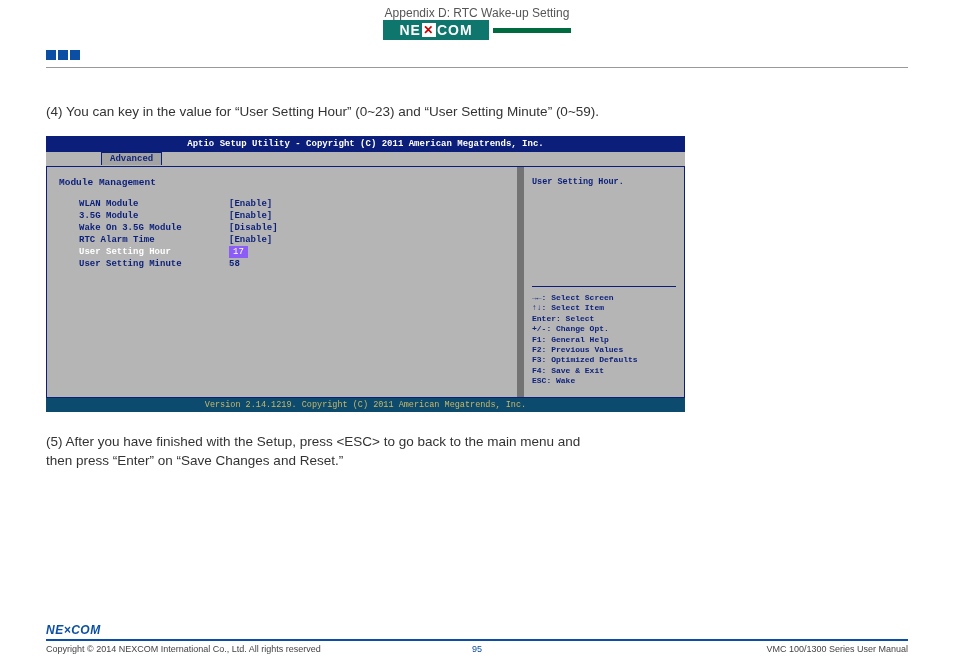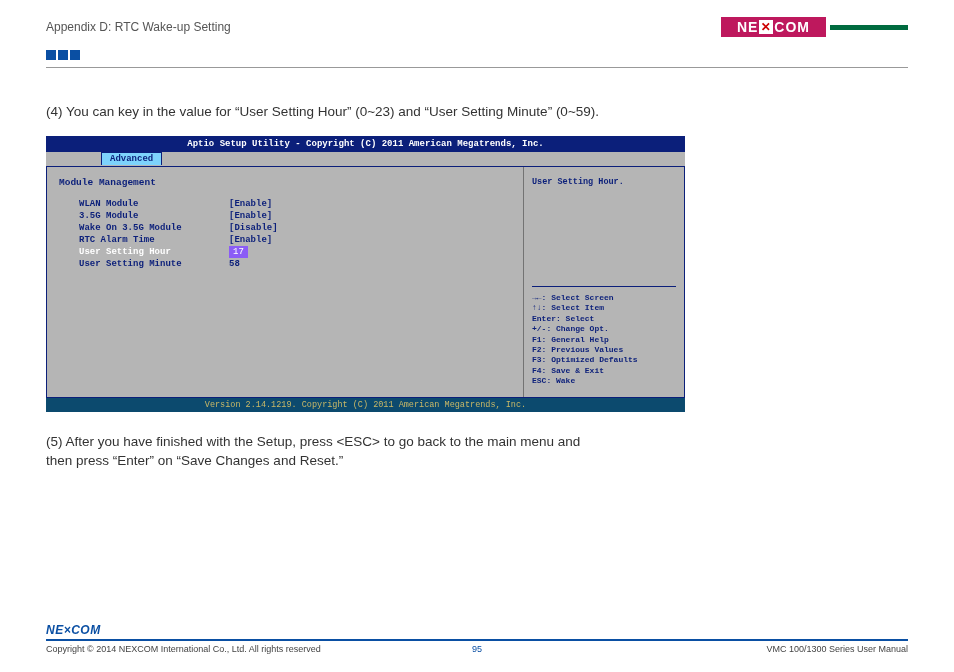--- a/index.html
+++ b/index.html
@@ -10,43 +10,44 @@
     font-family: Arial, Helvetica, sans-serif;
     color: #333;
     position: relative;
     font-size: 13px;
   }
   .page {
     padding: 14px 46px 0 46px;
   }
   .header-row {
     display: flex;
-    justify-content: space-between;
+    justify-content: flex-end;
     align-items: center;
     height: 26px;
+    flex-direction: column;
   }
   .header-title {
     font-size: 12px;
     color: #555;
   }
   .logo-box {
     display: inline-flex;
     align-items: center;
     height: 22px;
   }
   .logo-bar {
     background: #006b3f;
     height: 5px;
     width: 78px;
     margin-left: 4px;
     display:inline-block;
     vertical-align: middle;
   }
   .logo-text {
-    background:#be185d;
+    background:#0f766e;
     color:#fff;
     font-weight:bold;
     font-size:14px;
     letter-spacing:1px;
     padding:2px 16px;
     display:inline-flex;
     align-items:center;
   }
   .logo-x {
     background:#fff;
@@ -105,36 +106,36 @@
   }
   .bios-tabs {
     background:#b5b5b5;
     height:14px;
     position:relative;
   }
   .bios-tab {
     position:absolute;
     left:55px;
     top:0;
-    background:#7dd3fc;
+    background:#a3a3a3;
     border:1px solid #0b1f7a;
     border-bottom:none;
     color:#0b1f7a;
     font-weight:bold;
     font-size:9px;
     padding:1px 8px;
   }
   .bios-body {
     display:flex;
     border:1px solid #0b1f7a;
   }
   .bios-left {
     flex:1;
     padding:10px 12px;
-    border-right:1px solid #737373;
+    border-right:7px solid #737373;
     min-height:230px;
   }
   .bios-right {
     width:160px;
     padding:10px 8px;
     display:flex;
     flex-direction:column;
     justify-content:space-between;
     gap:40px;
   }

